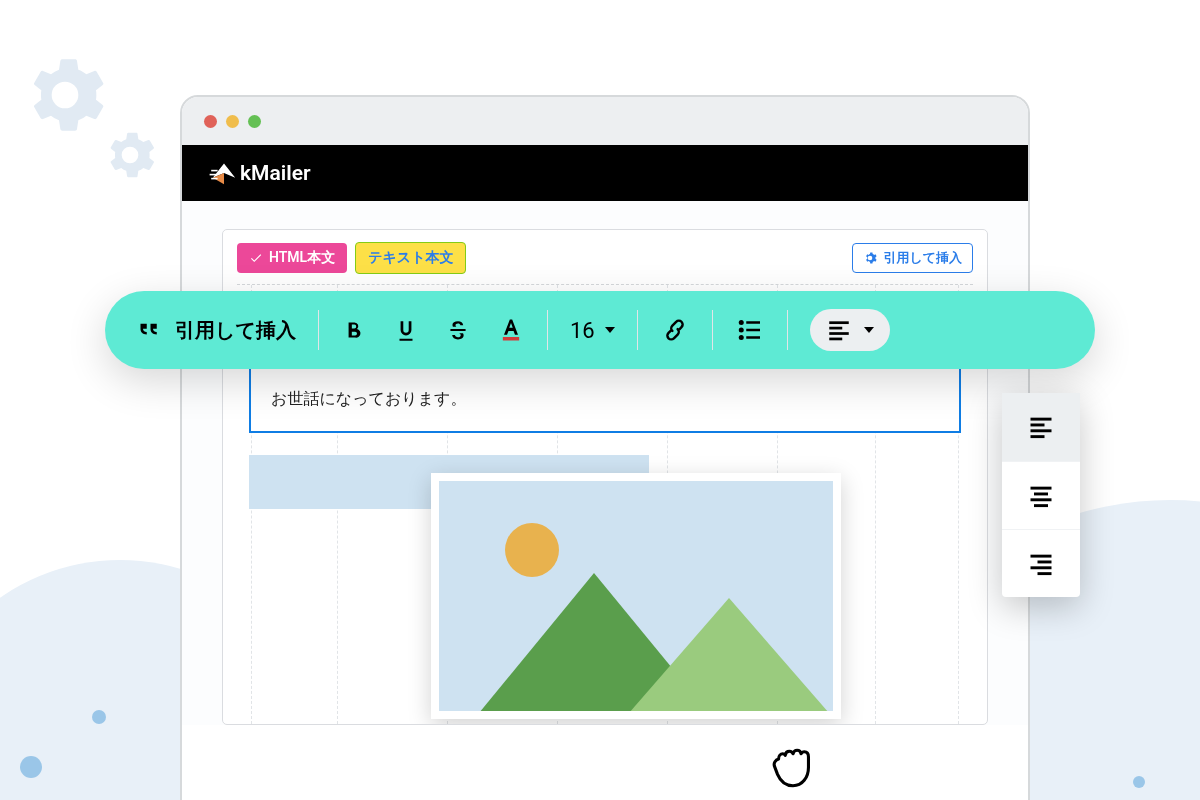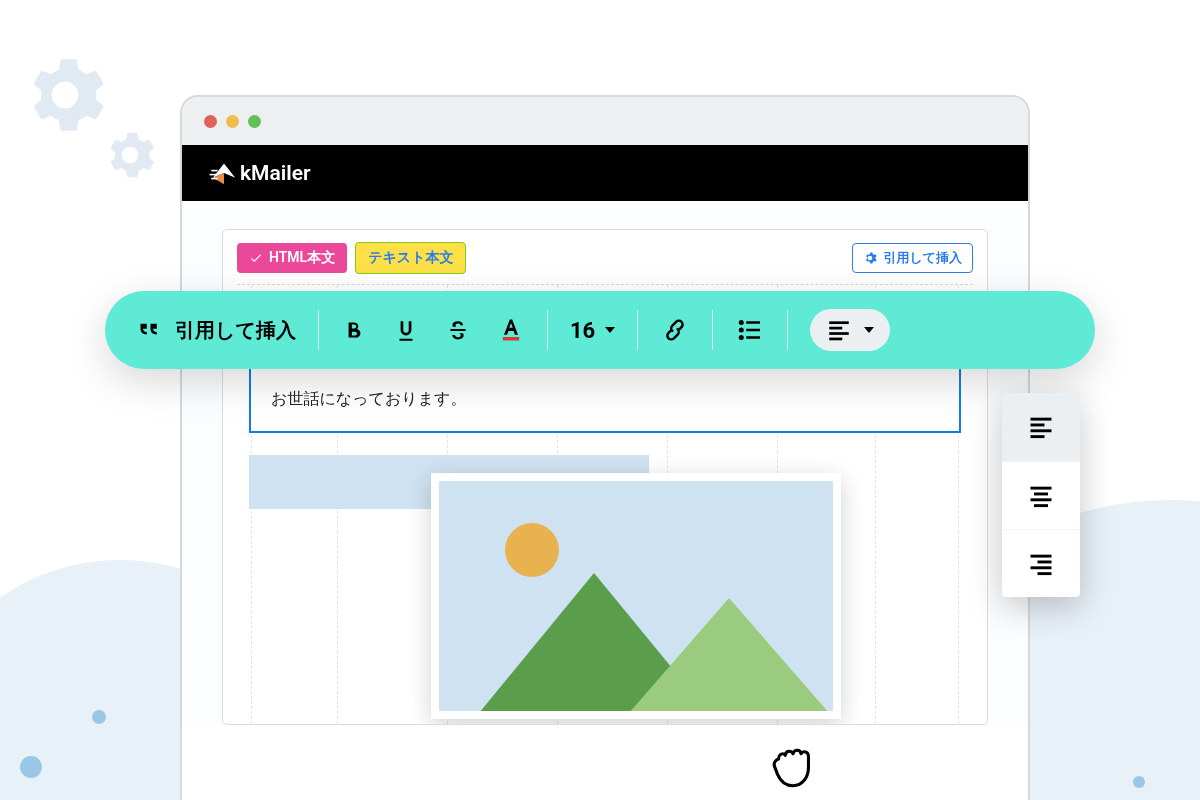--- a/index.html
+++ b/index.html
@@ -40,21 +40,21 @@
 .media-img{background:#cee2f1;height:230px;position:relative;overflow:hidden}
 .sun{position:absolute;width:54px;height:54px;border-radius:50%;background:#e8b24e;top:42px;left:66px}
 .mtn{position:absolute;bottom:-2px}
 .cursor{position:absolute;width:66px;height:66px;z-index:40}
 .toolbar{position:absolute;top:291px;left:105px;width:990px;height:78px;background:#5eead4;border-radius:39px;box-shadow:0 12px 40px rgba(0,0,0,.16);display:flex;align-items:center;padding:0 28px;z-index:30;gap:0}
 .tb-group{display:flex;align-items:center;gap:26px;padding:0 22px}
 .tb-sep{width:1px;height:40px;background:#e2e5e8}
 .tb-btn{display:inline-flex;align-items:center;justify-content:center;color:#000;cursor:pointer}
 .tb-quote{display:flex;align-items:center;gap:12px;padding-right:22px}
 .tb-quote-label{font-size:20px;font-weight:600}
-.tb-font{font-size:22px;font-weight:700;display:flex;gap:6px}
+.tb-font{font-size:22px;font-weight:400;display:flex;gap:6px}
 .tb-caret{width:0;height:0;border-left:5px solid transparent;border-right:5px solid transparent;border-top:6px solid #000;margin-left:4px}
 .tb-align-pill{background:#eceff1;border-radius:24px;padding:8px 16px;display:flex;align-items:center;gap:8px}
 .dropdown{position:absolute;top:393px;right:120px;width:78px;background:#fff;border-radius:4px;box-shadow:0 10px 34px rgba(0,0,0,.22);z-index:50}
 .dd-item{height:68px;display:flex;align-items:center;justify-content:center;cursor:pointer}
 .dd-item.active{background:#eceff1}
 .dd-item+.dd-item{border-top:1px solid #f0f2f4}
 </style>
 </head>
 <body>
 

